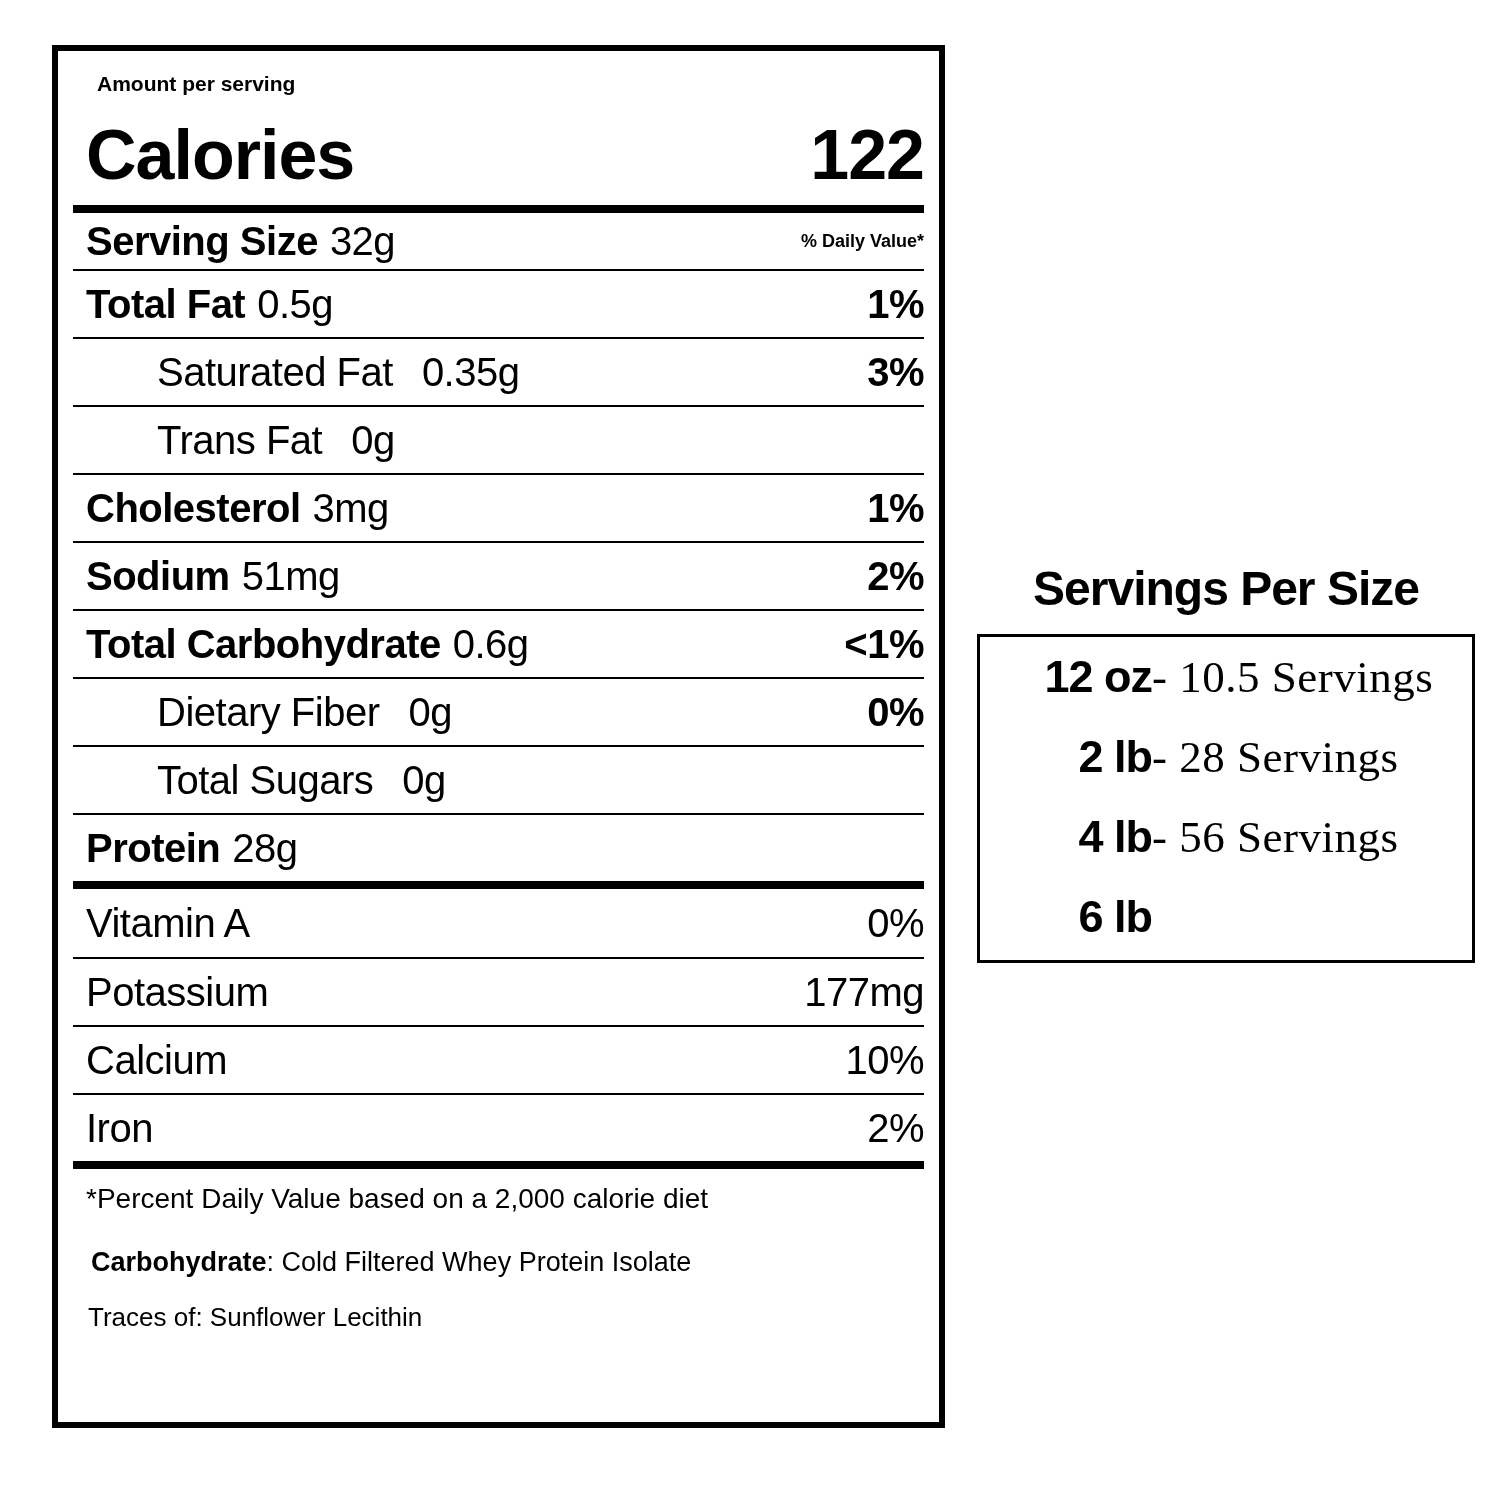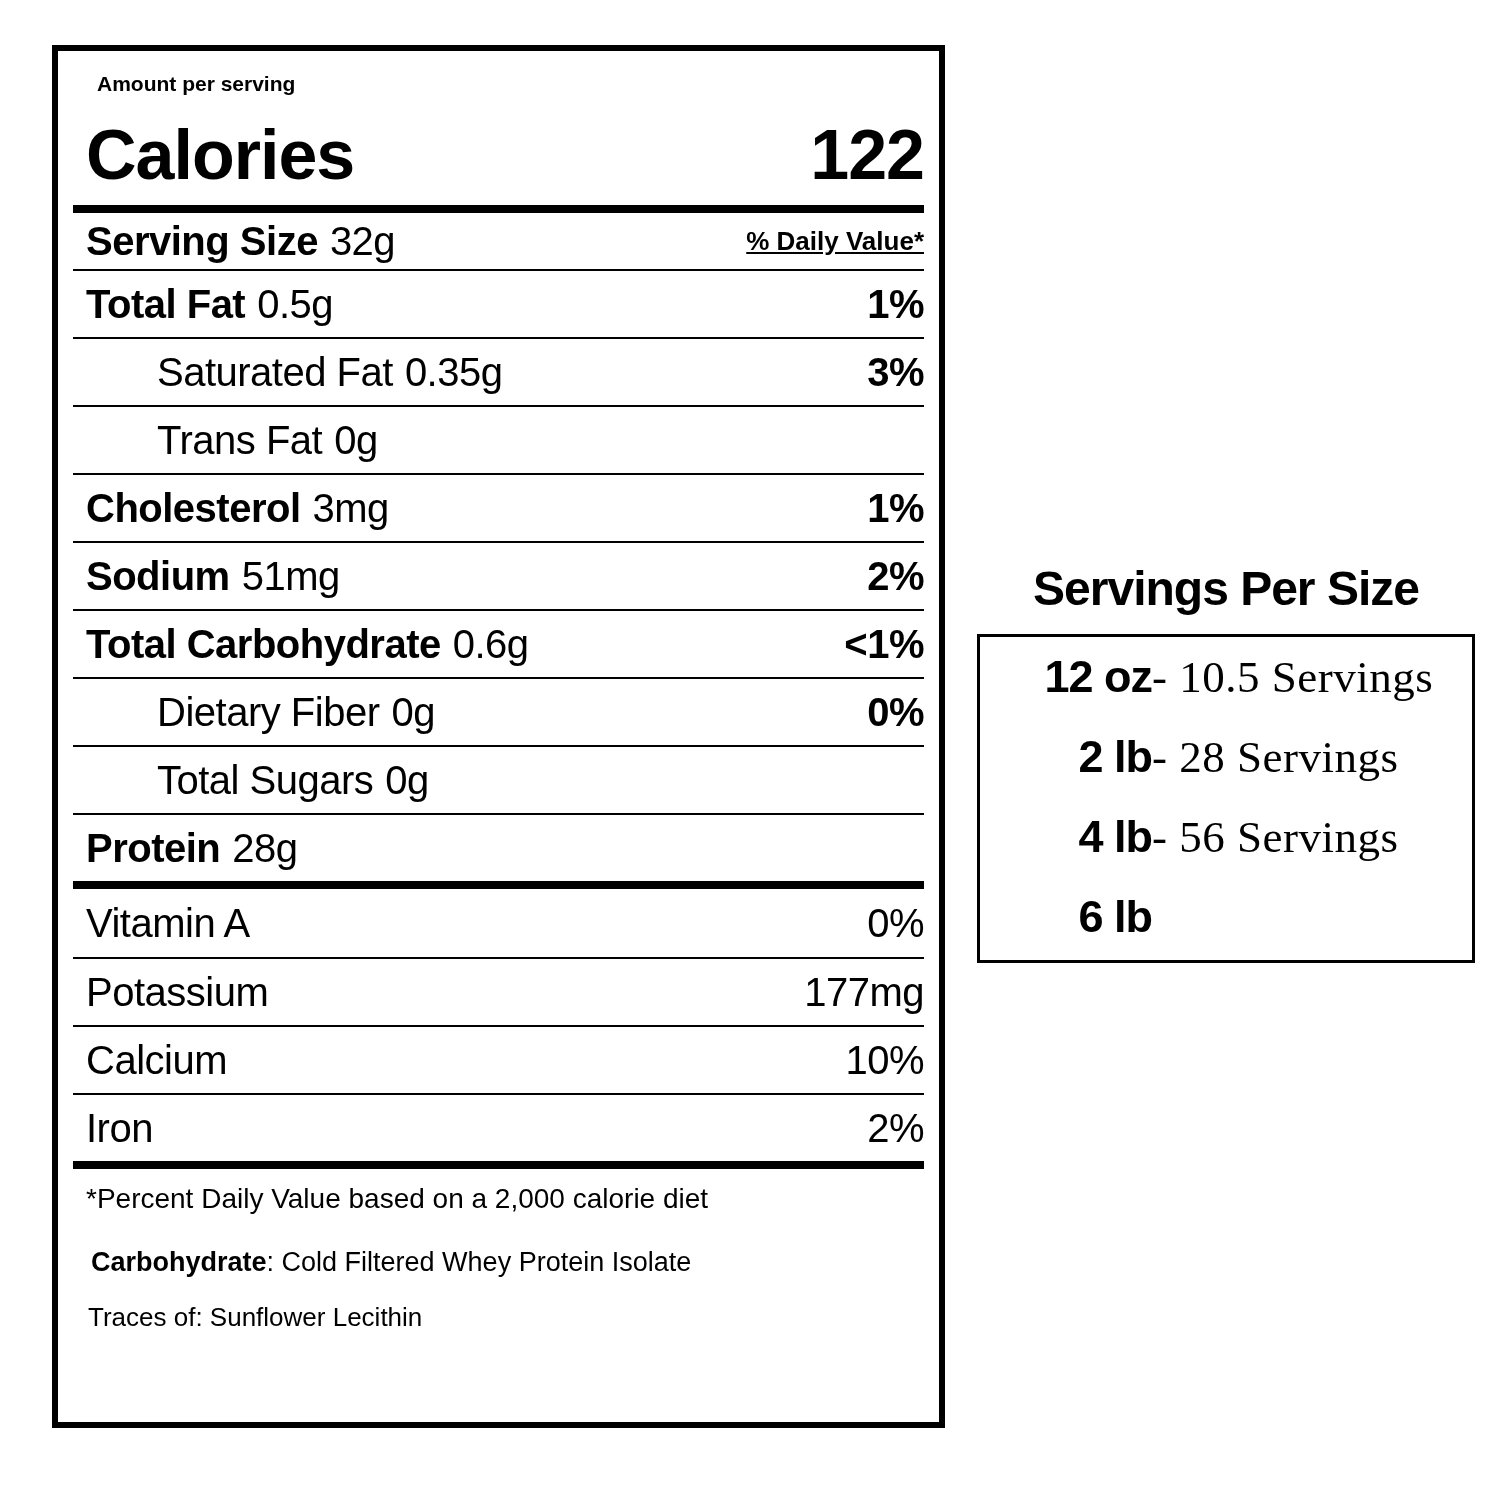--- a/index.html
+++ b/index.html
@@ -64,28 +64,27 @@
     font-size: 40px;
     padding-left: 13px;
     letter-spacing: -0.5px;
   }
   .row.tl { border-top: 2px solid #000; box-sizing: border-box; }
   .row.serving { height: 56px; }
   .row .lbl.b { font-weight: bold; }
   .row .val { margin-left: 12px; }
   .row .dv { margin-left: auto; font-weight: bold; }
   .row .dv.plain { font-weight: normal; }
-  .row.indent { padding-left: 84px; }
+  .row.indent { padding-left: 84px; gap: 17px; }
   .dv-head {
     margin-left: auto;
-    font-size: 26px;
+    font-size: 18px;
     font-weight: bold;
     letter-spacing: 0;
     align-self: center;
-    text-decoration: underline;
   }
   .nf-footnote {
     padding: 14px 0 0 13px;
     font-size: 28px;
     line-height: 32px;
   }
   .nf-ingredients {
     padding: 31px 0 0 18px;
     font-size: 27px;
     line-height: 32px;

